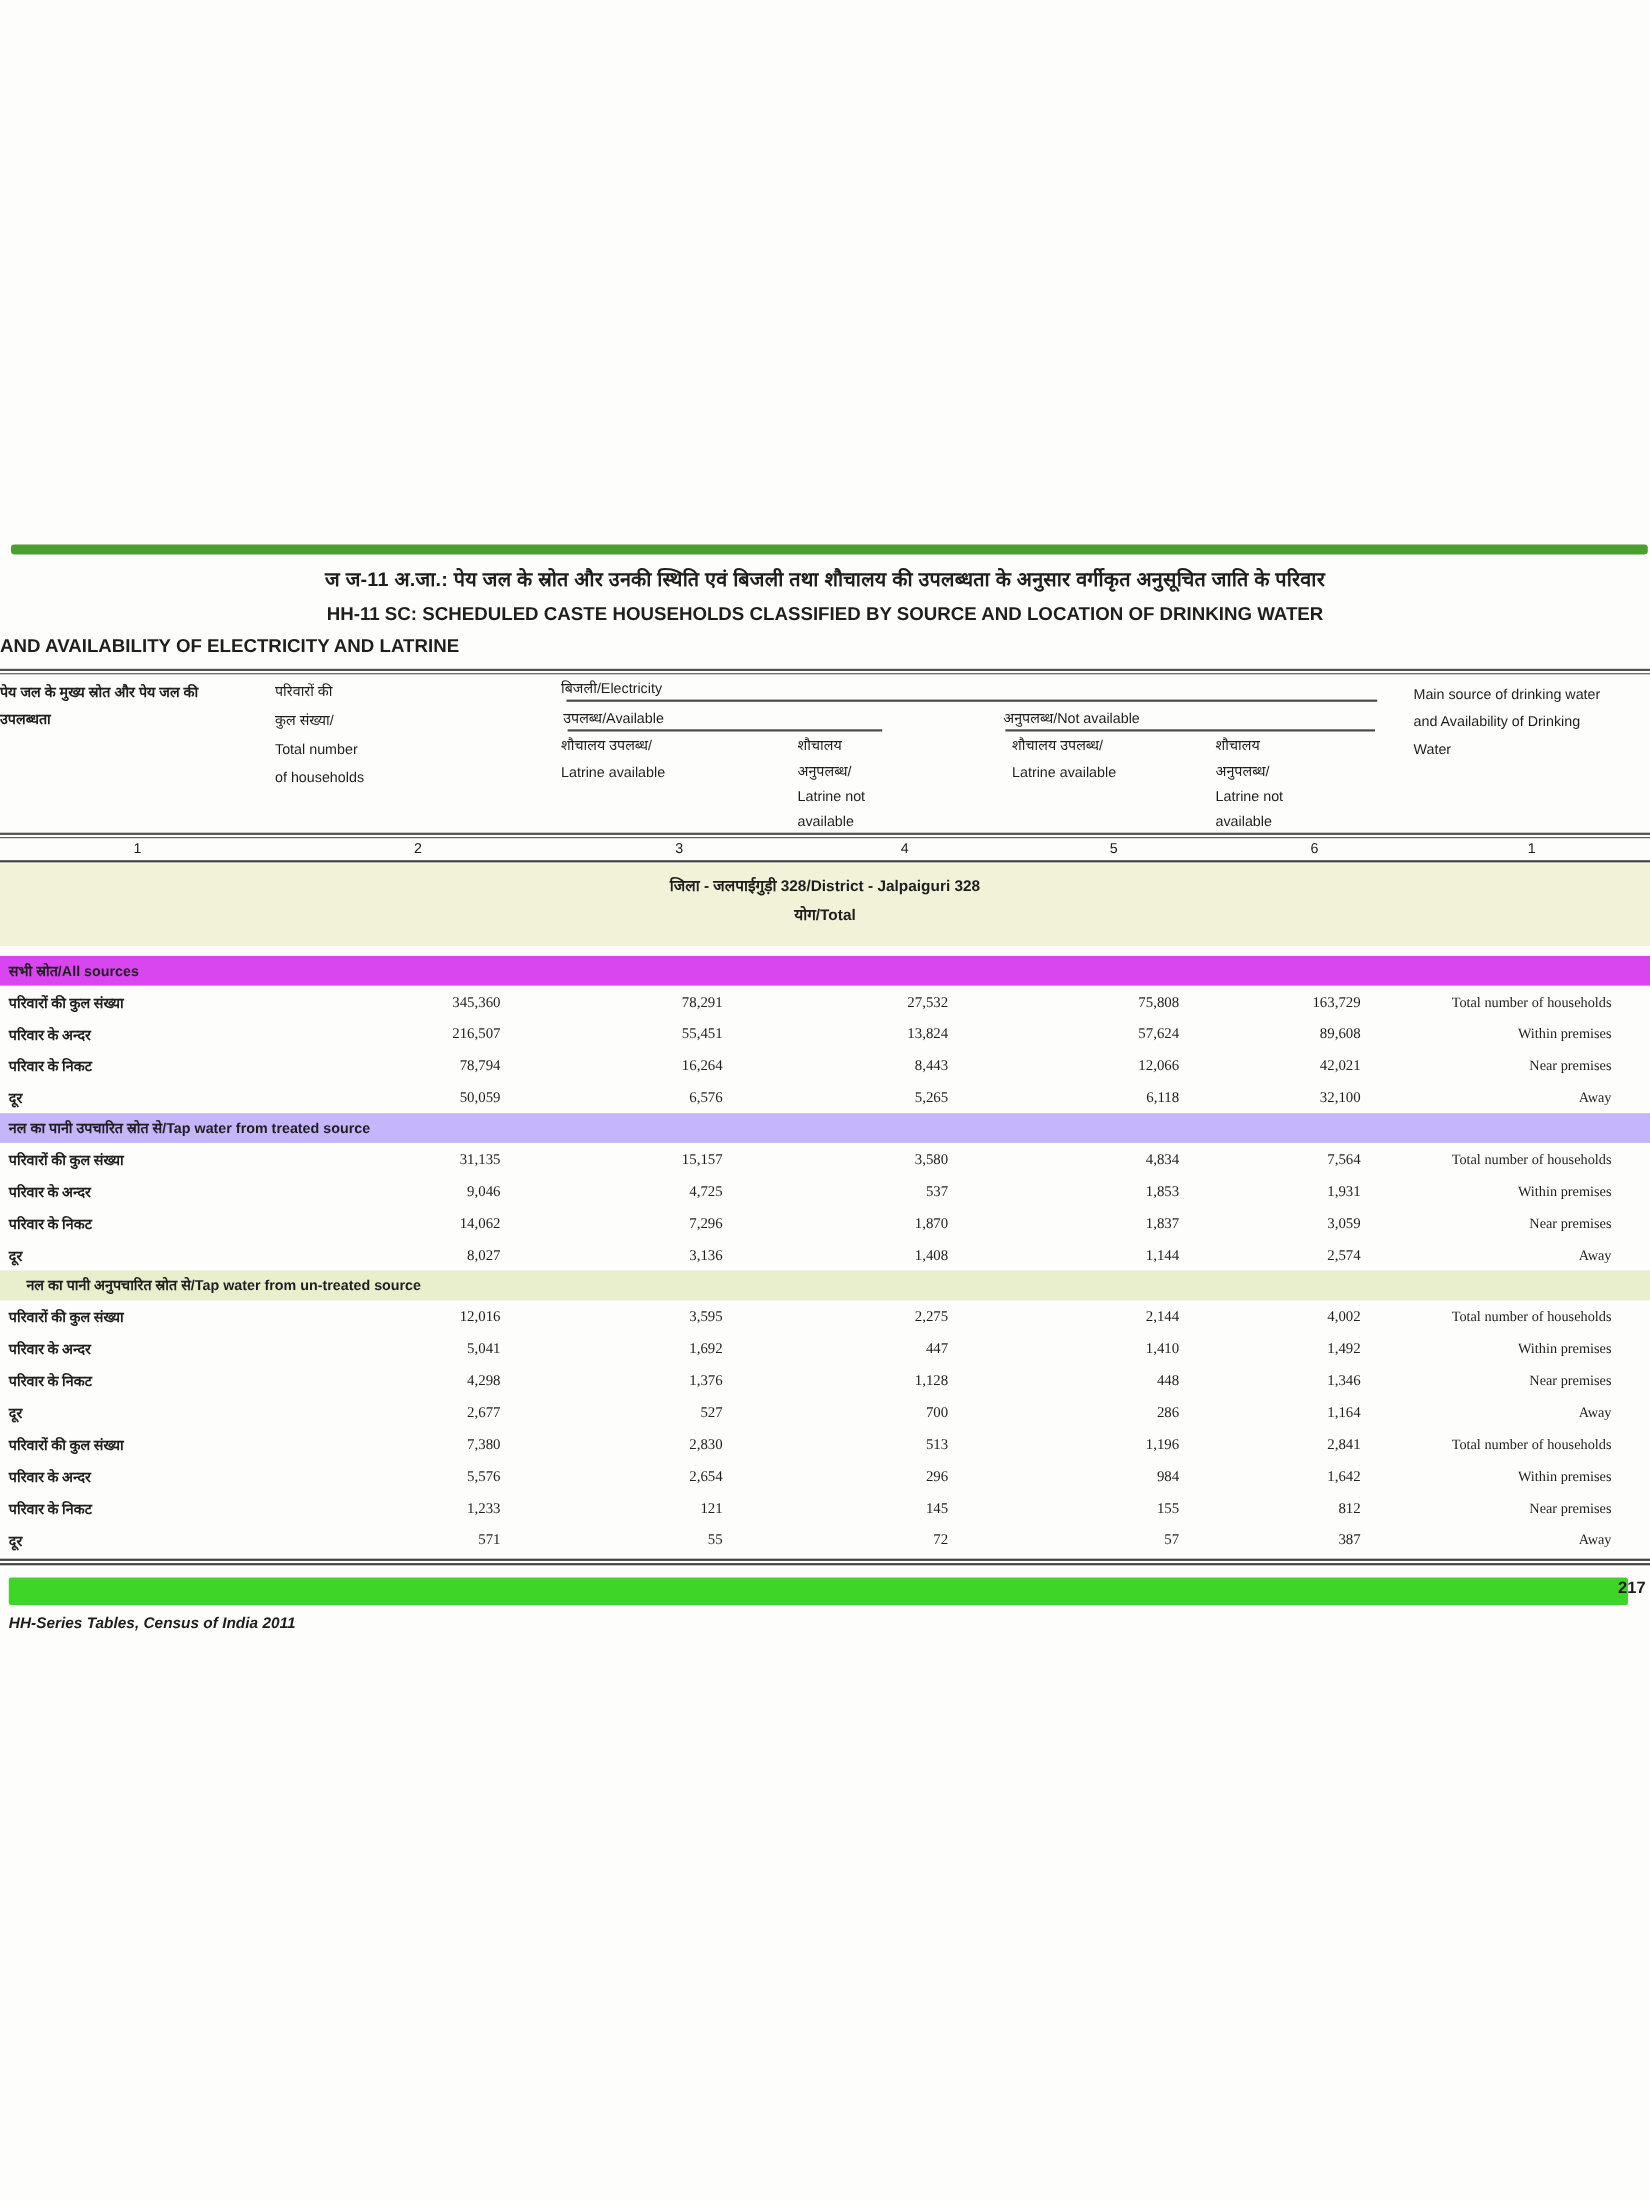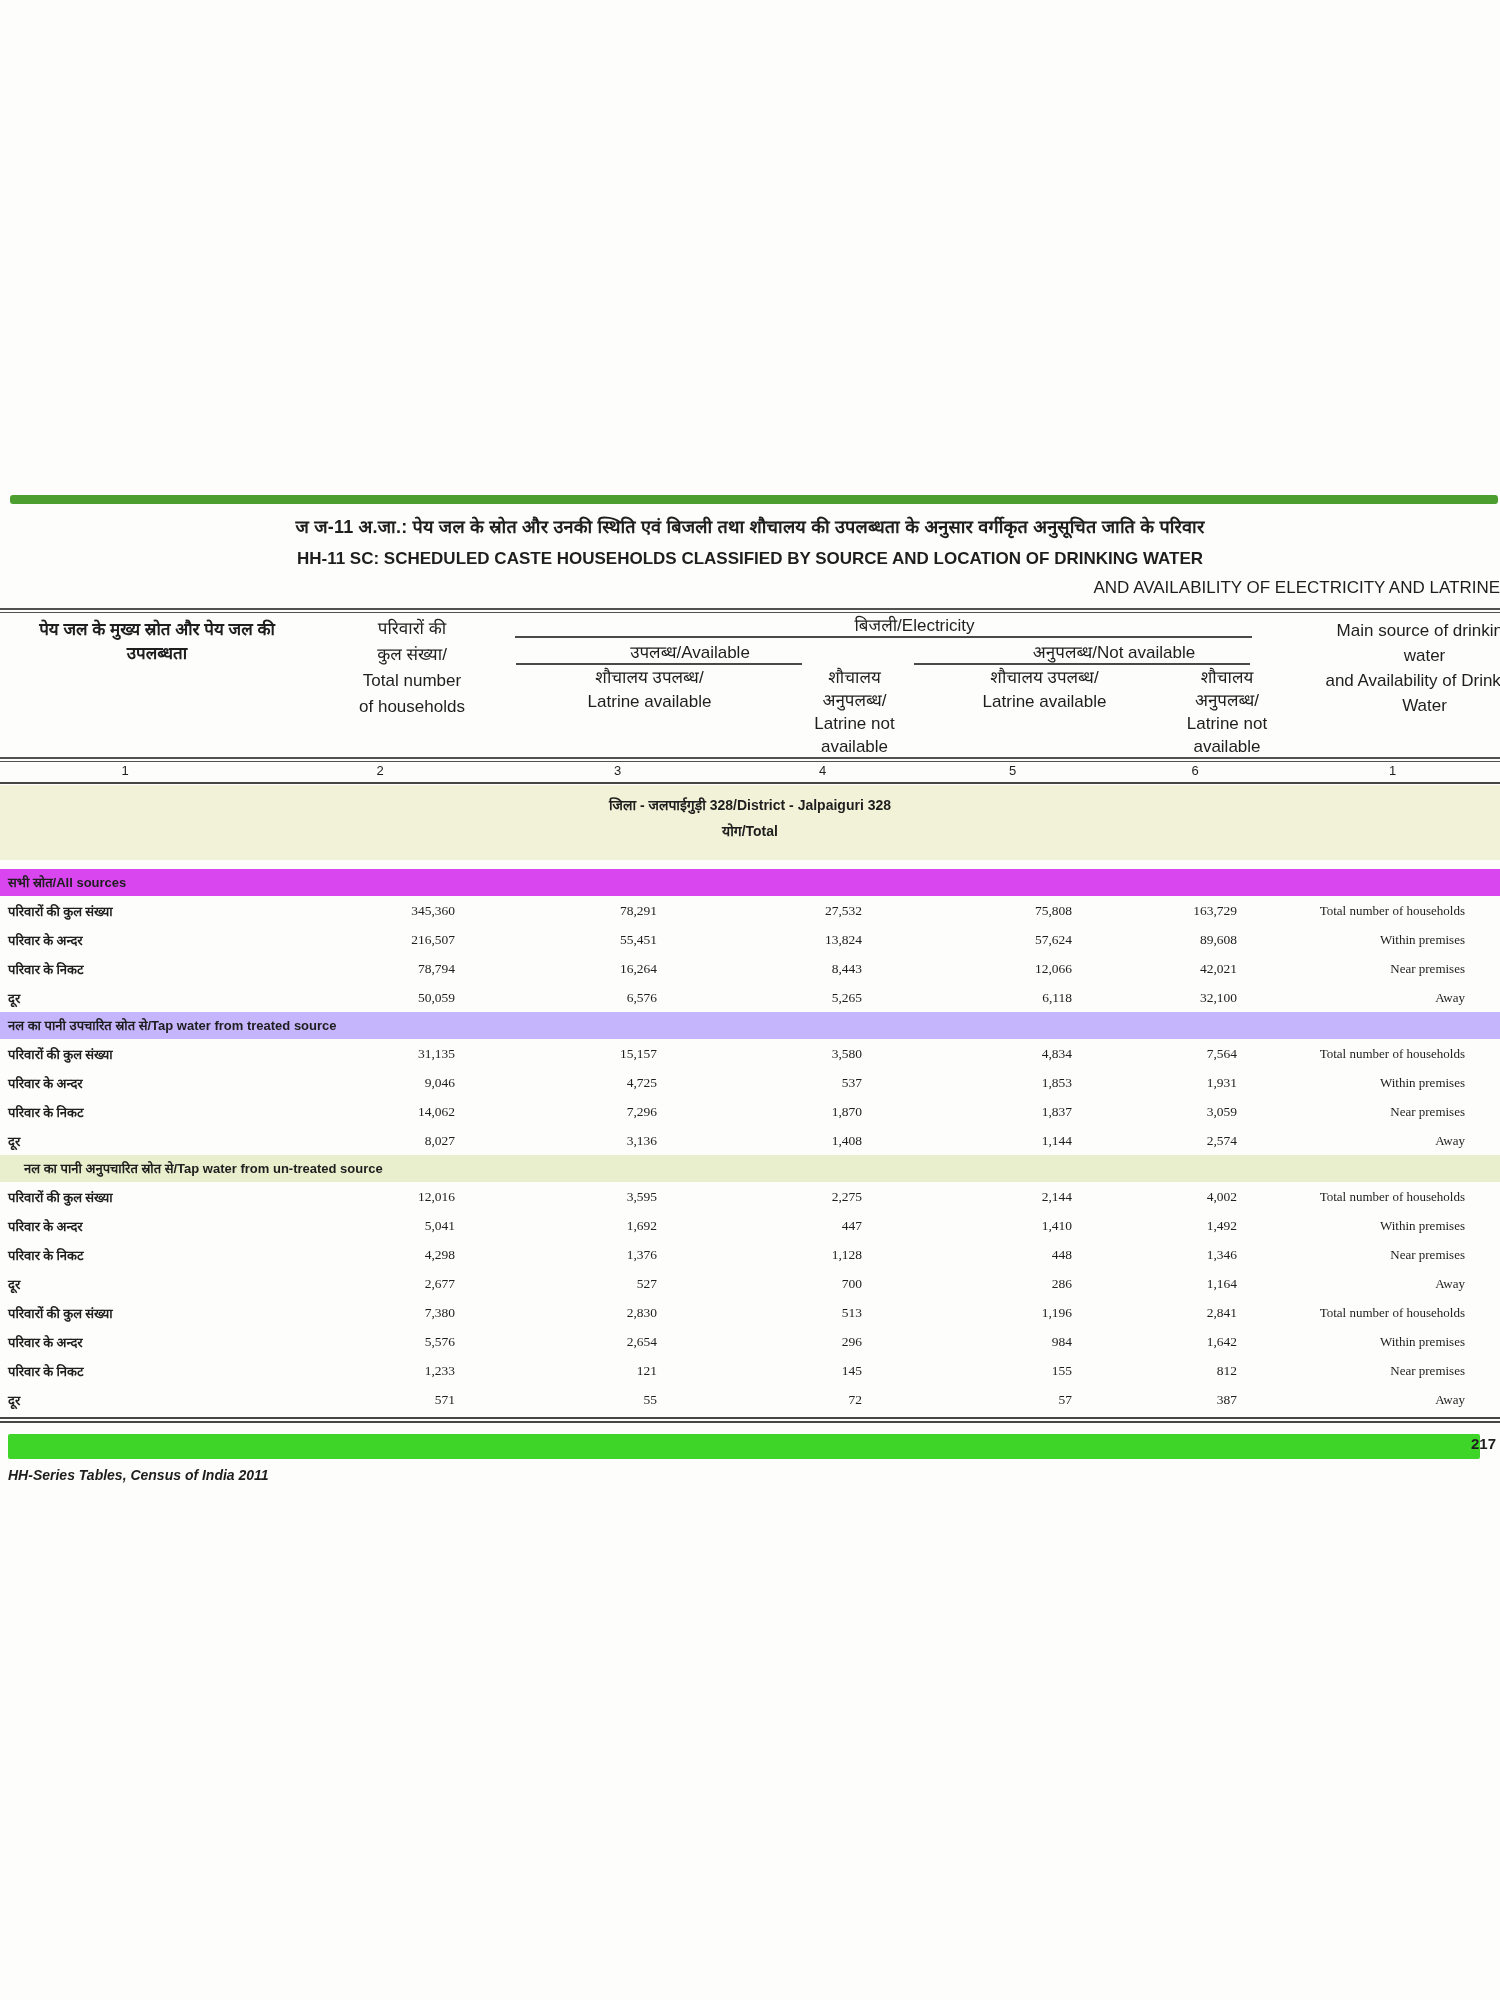--- a/index.html
+++ b/index.html
@@ -8,28 +8,28 @@
     background:#fdfdfc; overflow:hidden;
     font-family:"Liberation Sans","DejaVu Sans",sans-serif;
     color:#1e1e1e;
   }
   
   .top-bar    { position:absolute; left:10px; top:495px; width:1488px; height:9px; background:#4c9e2e; border-radius:3px; }
   .bottom-bar { position:absolute; left:8px;  width:1472px; height:25px; background:#3ed428; border-radius:2px; }
   
   .title-hi  { position:absolute; left:0; right:0; top:514px; text-align:center; font-size:18px; font-weight:bold; letter-spacing:.2px; }
   .title-en1 { position:absolute; left:0; right:0; top:549px; text-align:center; font-size:17px; font-weight:bold; }
-  .title-en2 { position:absolute; left:0; right:0; top:578px; text-align:right; font-size:17px; font-weight:normal; }
+  .title-en2 { position:absolute; left:0; right:0; top:578px; text-align:left; font-size:17px; font-weight:bold; }
   
   .thead { position:absolute; left:0; top:608px; width:1500px; height:177px; }
   .rule  { position:absolute; left:0; right:0; height:5px;
            border-top:2px solid #525252; border-bottom:1px solid #525252; box-sizing:border-box; }
   .rule.heavy { height:6px; border-top:2px solid #454545; border-bottom:2px solid #454545; }
   .hline { position:absolute; height:2px; background:#4a4a4a; }
-  .hcell { position:absolute; text-align:center; font-size:17px; line-height:24px;margin-left:32px; }
+  .hcell { position:absolute; text-align:left; font-size:13px; line-height:24px; }
   .hcell .ln { display:block; }
   .stub-h  { left:0;    width:250px; top:10px; font-weight:600; }
   .col2-h  { left:250px; width:260px; top:8px;  line-height:26px; }
   .elec-h  { left:510px; width:745px; top:6px; }
   .avail-h { left:512px; width:292px; top:33px; }
   .navail-h{ left:912px; width:340px; top:33px; }
   .sub3-h  { left:510px; width:215px; top:58px; line-height:24px; }
   .sub4-h  { left:725px; width:195px; top:58px; line-height:23px; }
   .sub5-h  { left:920px; width:185px; top:58px; line-height:24px; }
   .sub6-h  { left:1105px; width:180px; top:58px; line-height:23px; }

